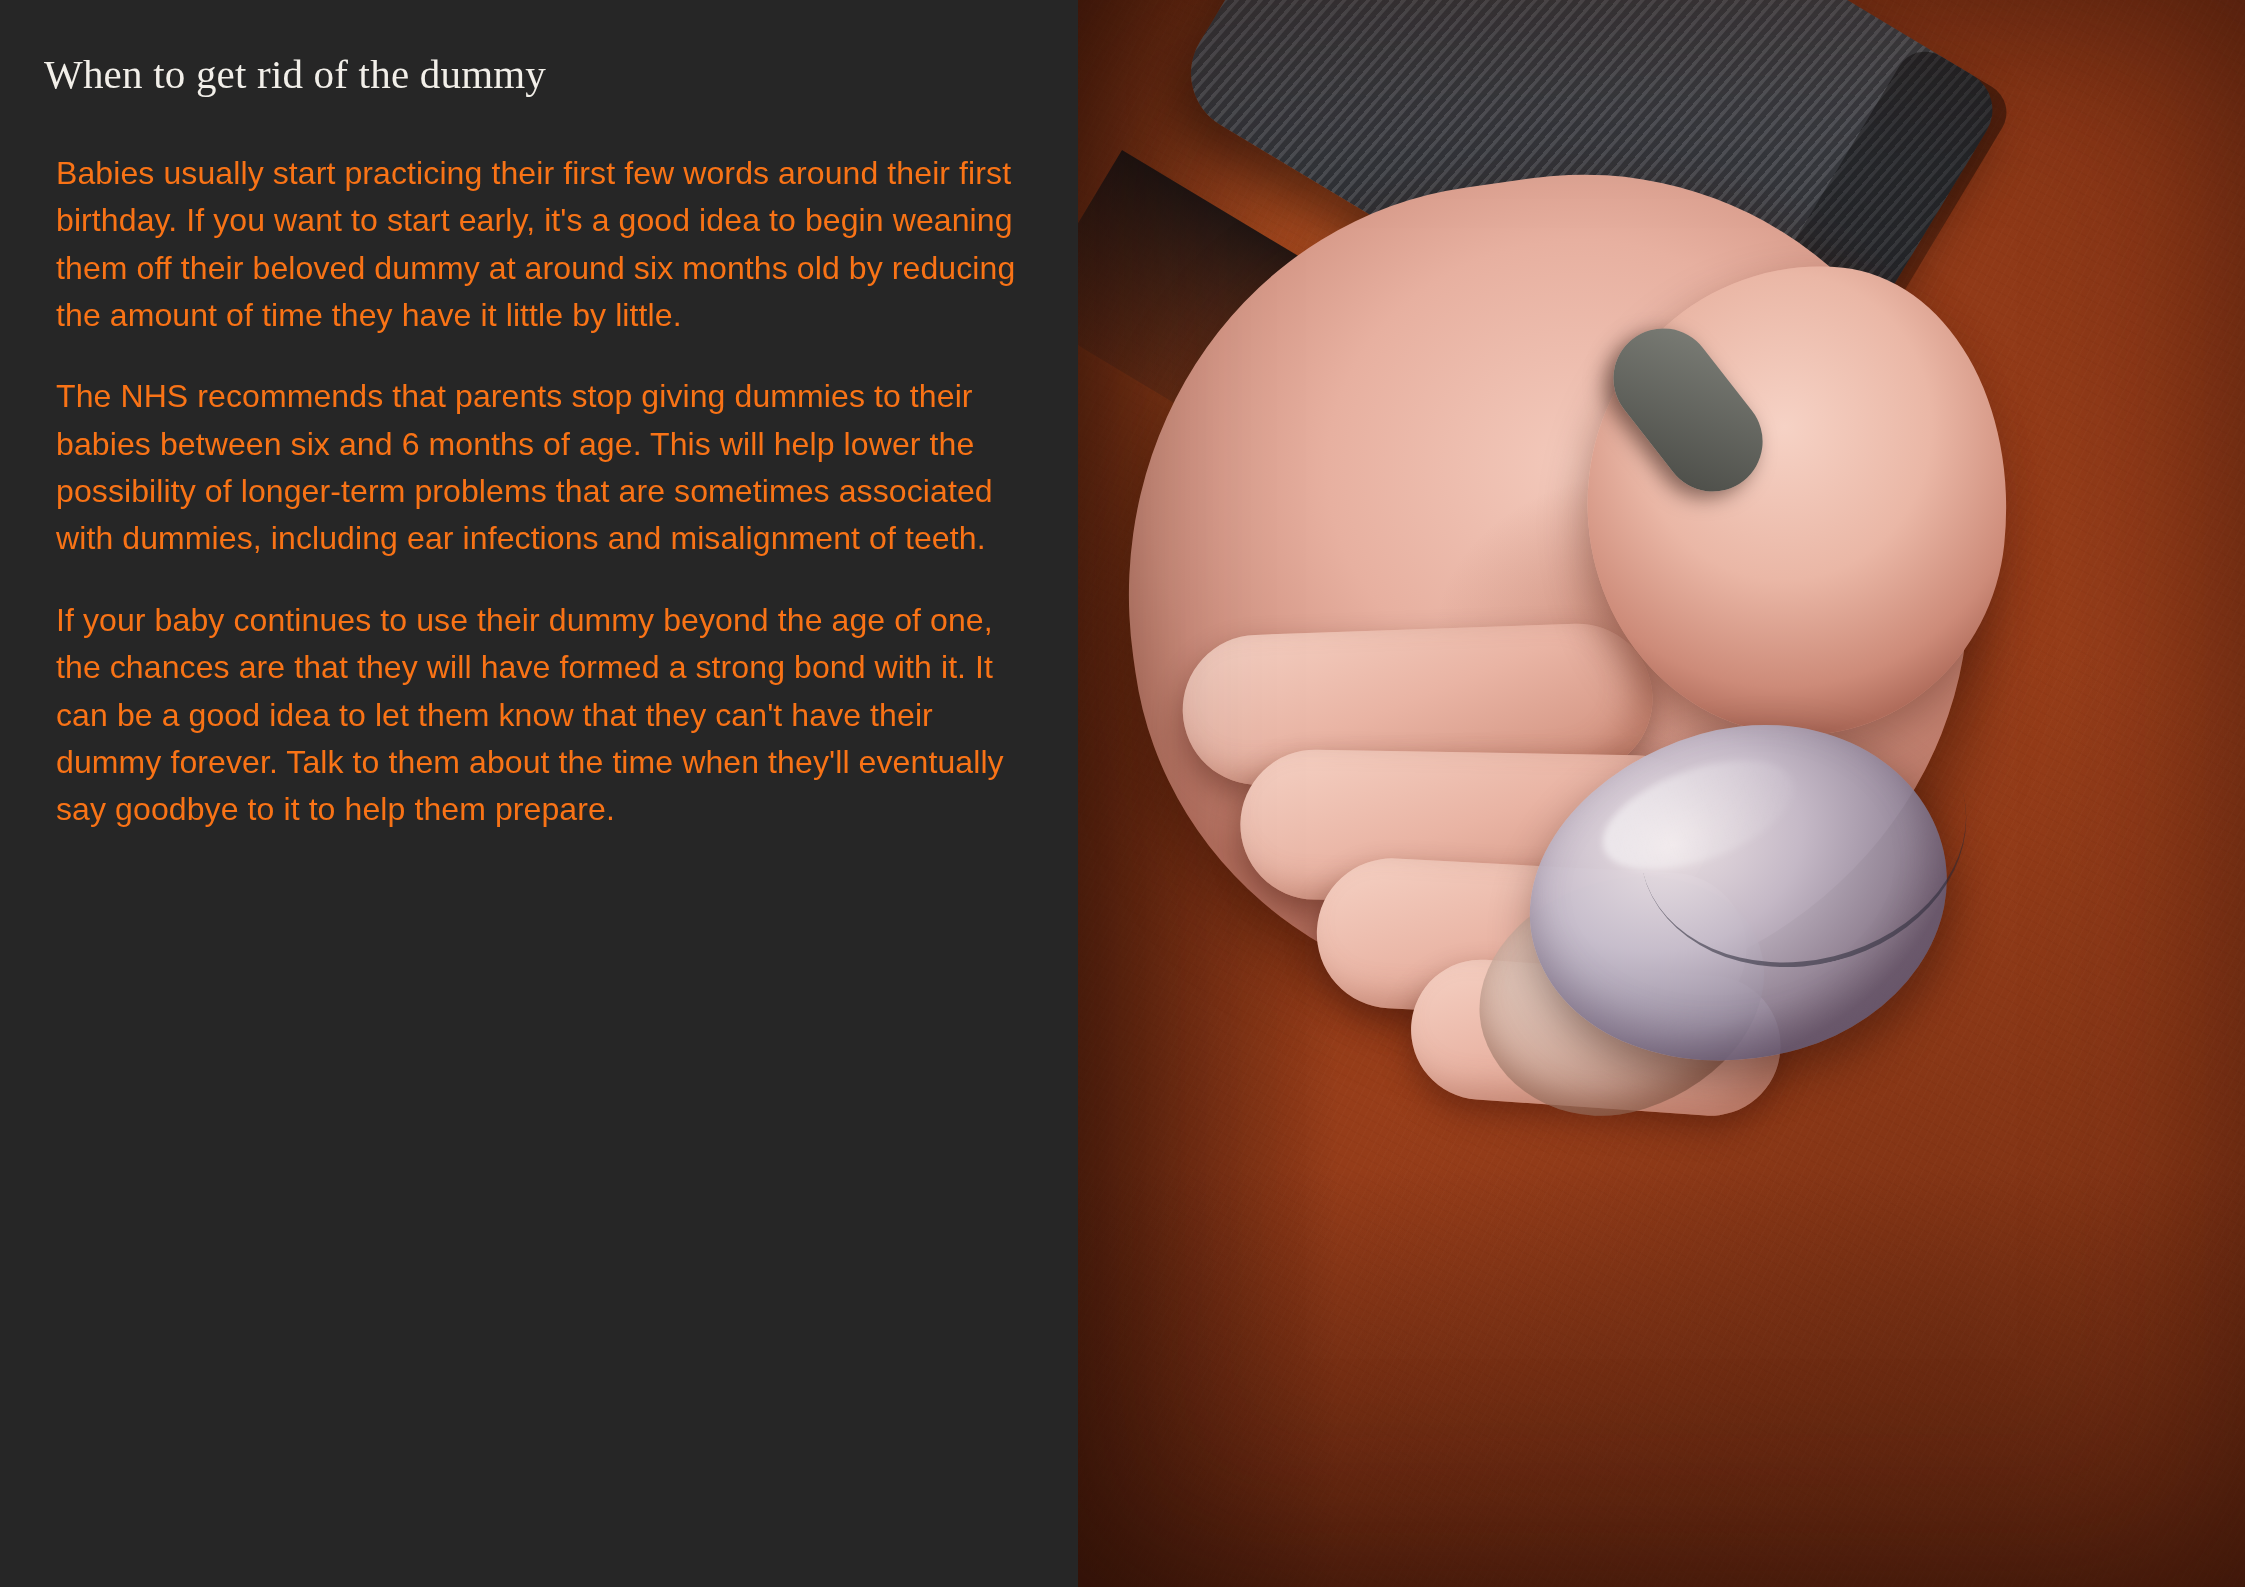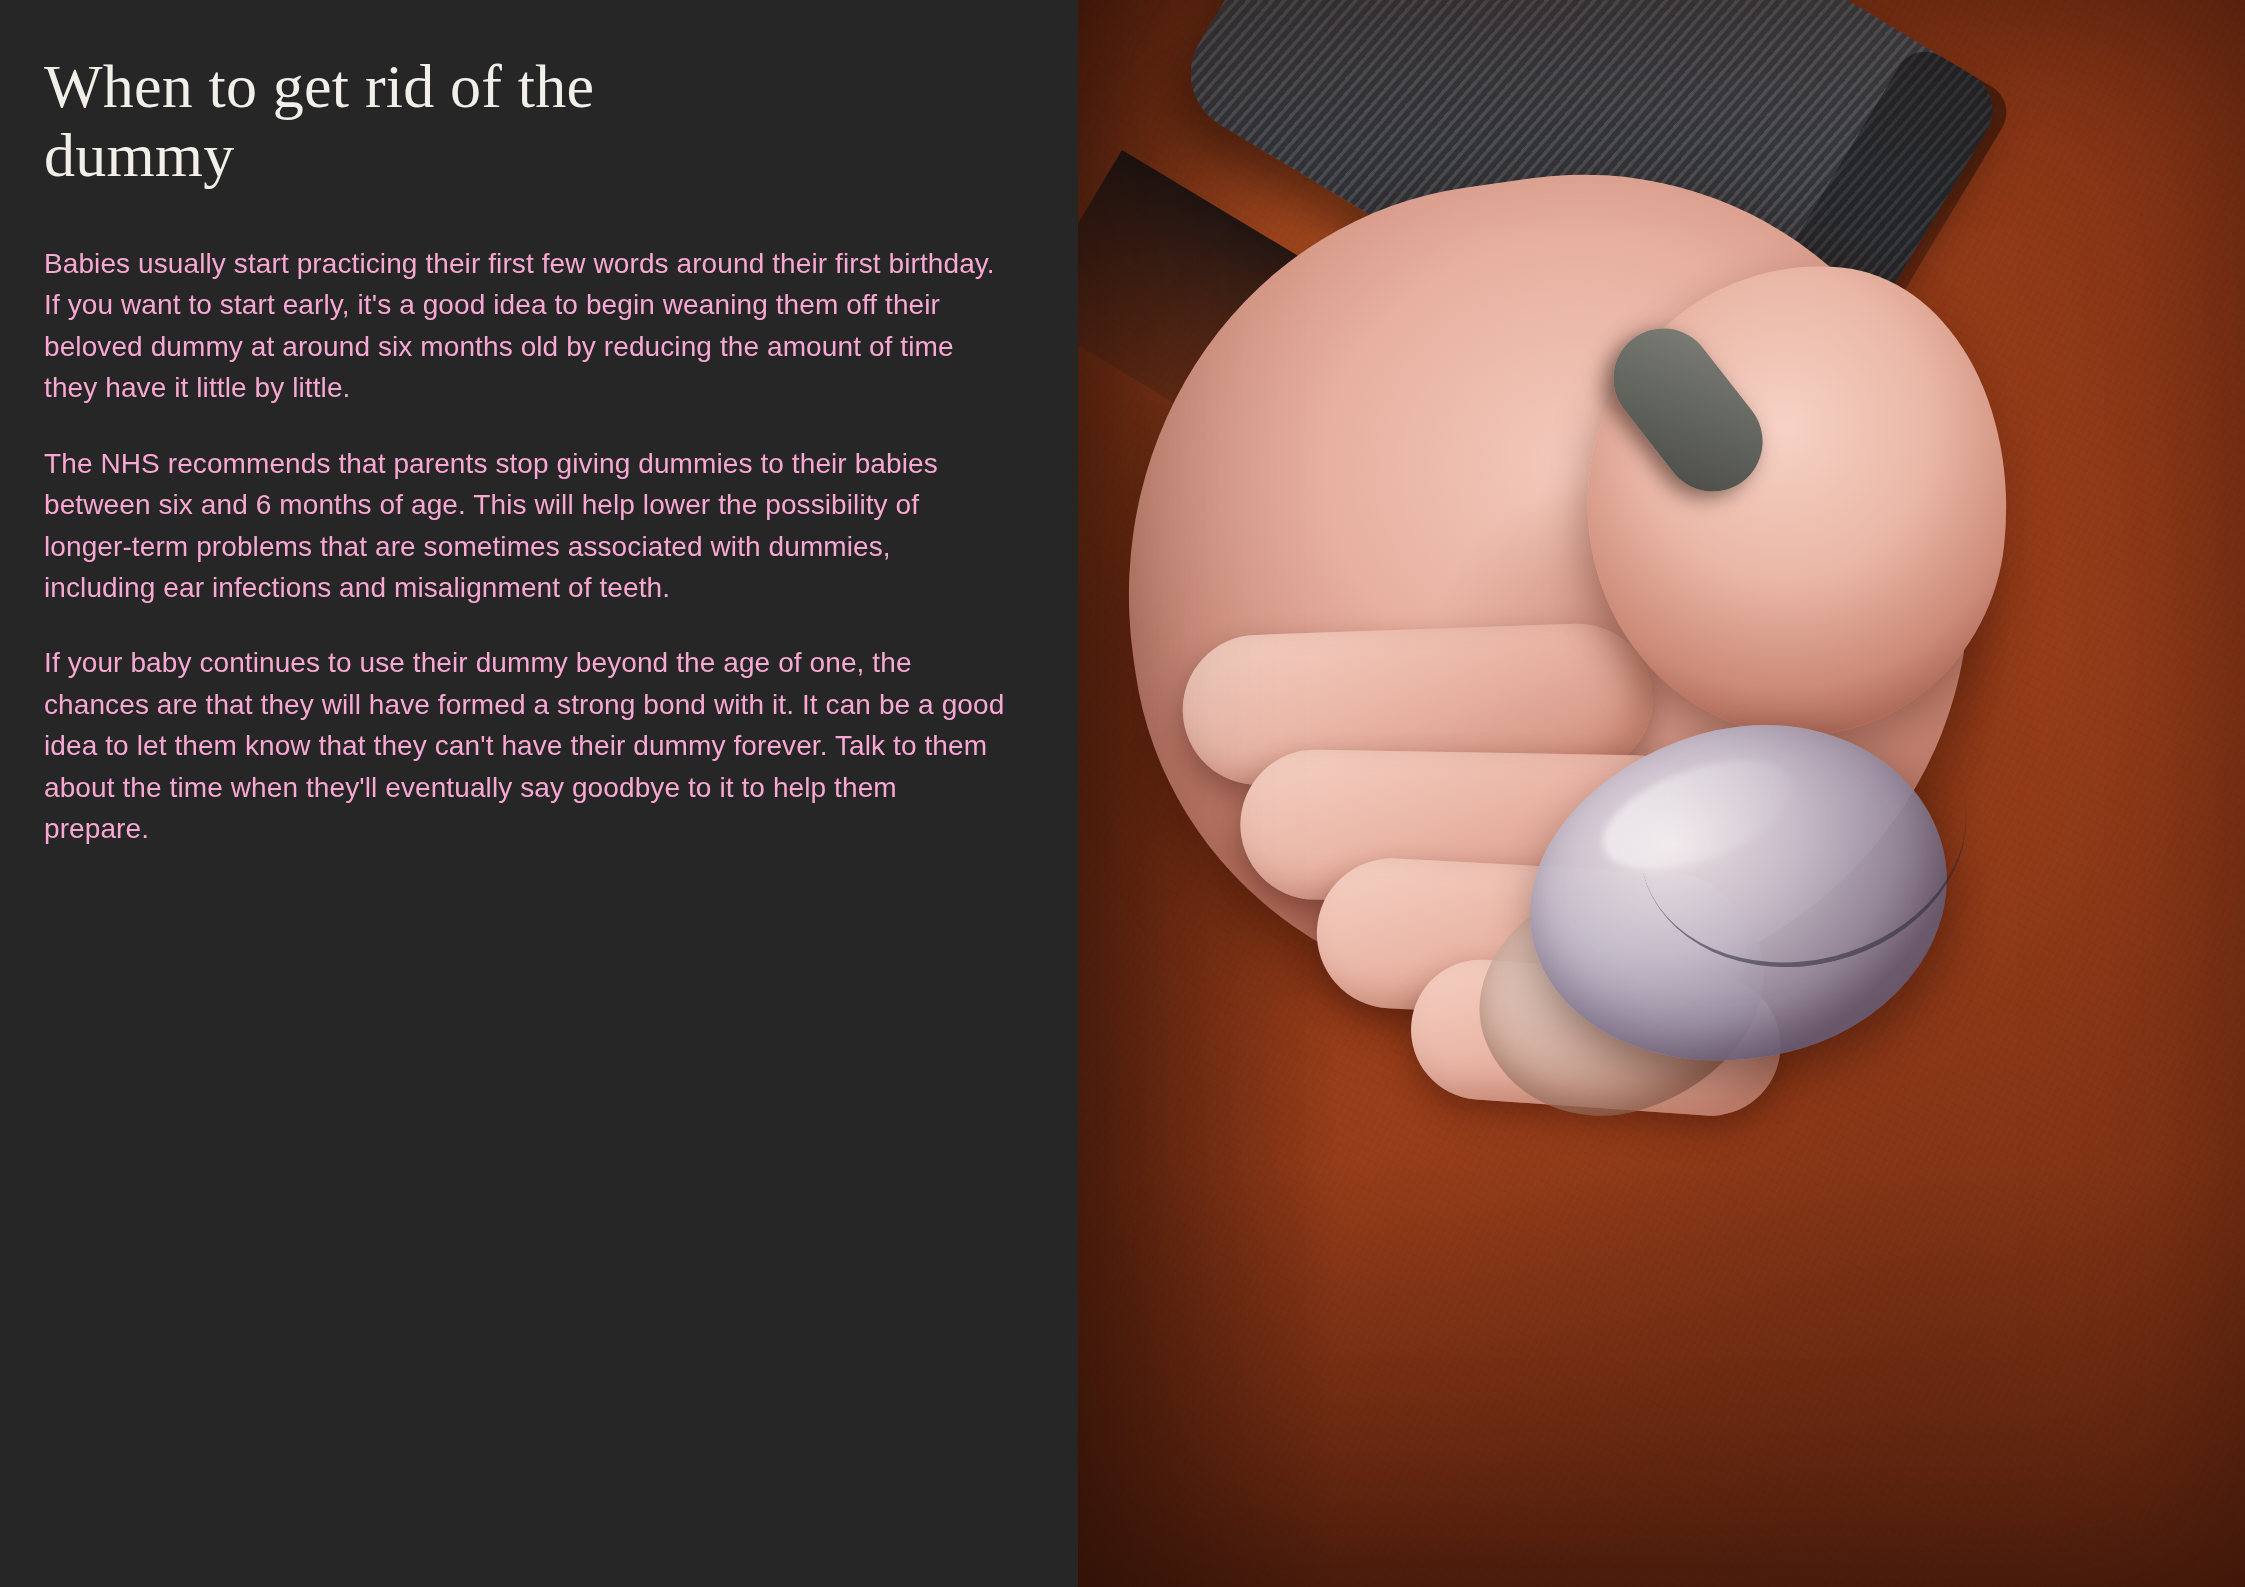--- a/index.html
+++ b/index.html
@@ -26,31 +26,31 @@
     height: 1587px;
     background: #262626;
     box-sizing: border-box;
     padding: 52px 60px 40px 44px;
     overflow: hidden;
   }
   .headline {
     font-family: "Liberation Serif", serif;
     font-weight: 400;
     color: #f2efe9;
-    font-size: 62px;
+    font-size: 41px;
     line-height: 1.12;
     letter-spacing: 0.2px;
     margin: 0 0 52px 0;
     max-width: 660px;
   }
   .body-copy p {
-    color: #f9a8d4;
-    font-size: 28px;
+    color: #f97316;
+    font-size: 32px;
     line-height: 1.48;
-    margin: 0 0 34px 0;
+    margin: 0 0 34px 12px;
     max-width: 965px;
     font-weight: 400;
     letter-spacing: 0.1px;
   }
   .body-copy p:last-child {
     margin-bottom: 0;
   }
   .image-pane {
     position: relative;
     width: 1167px;

